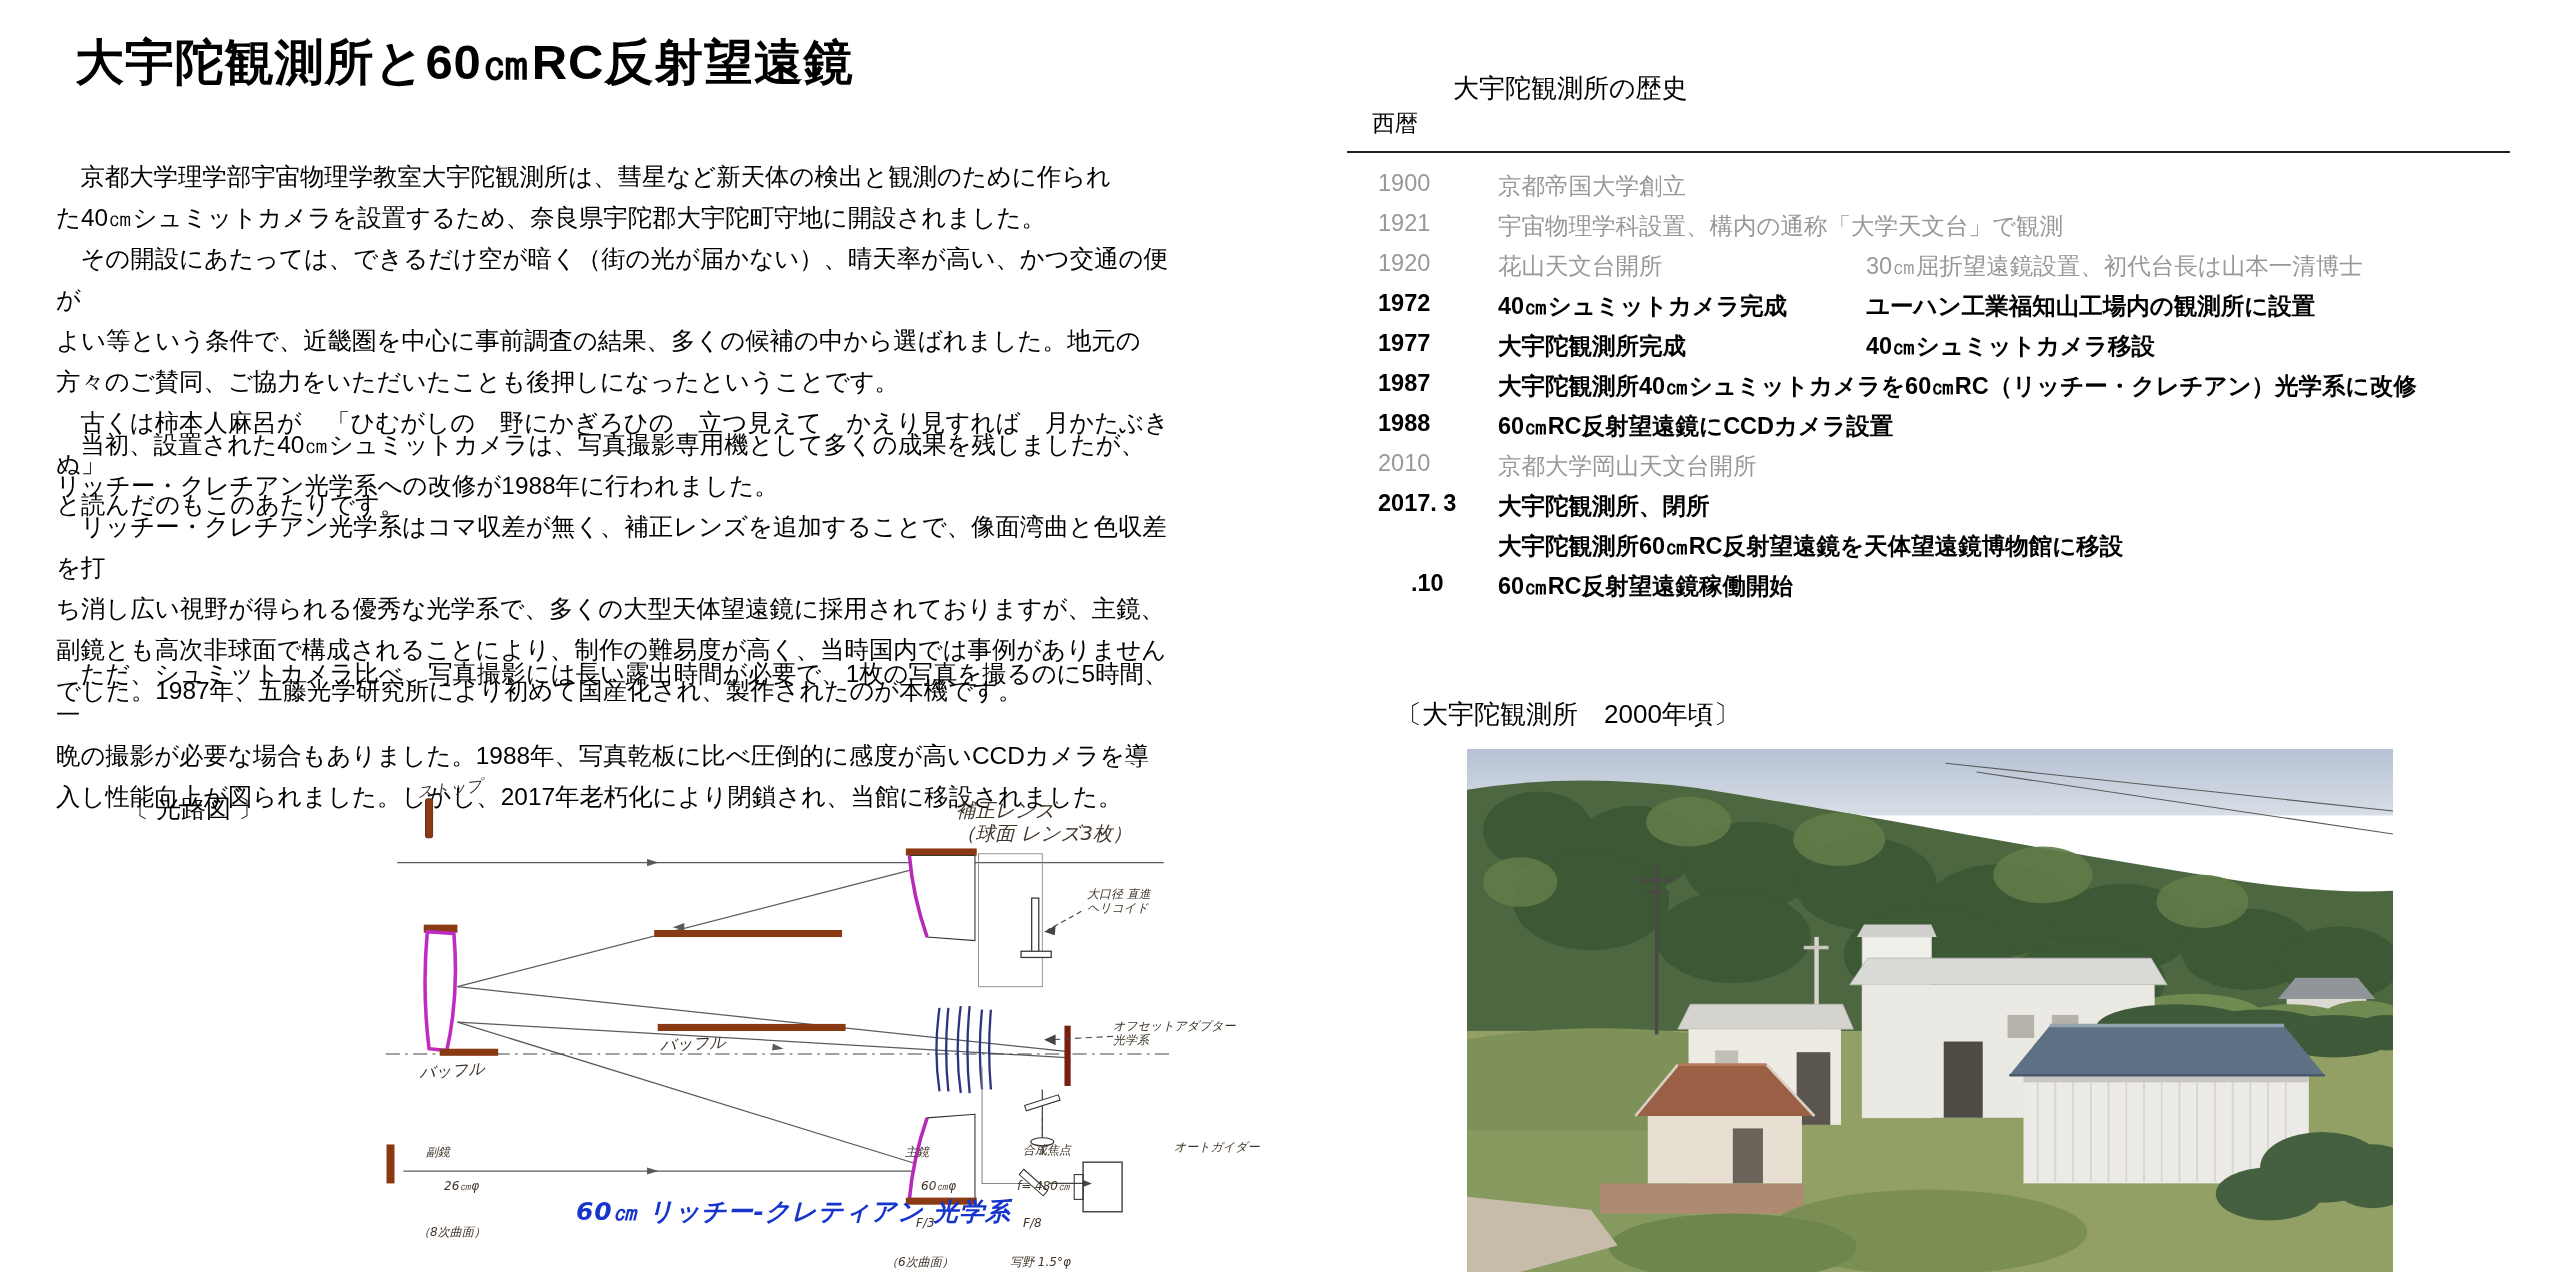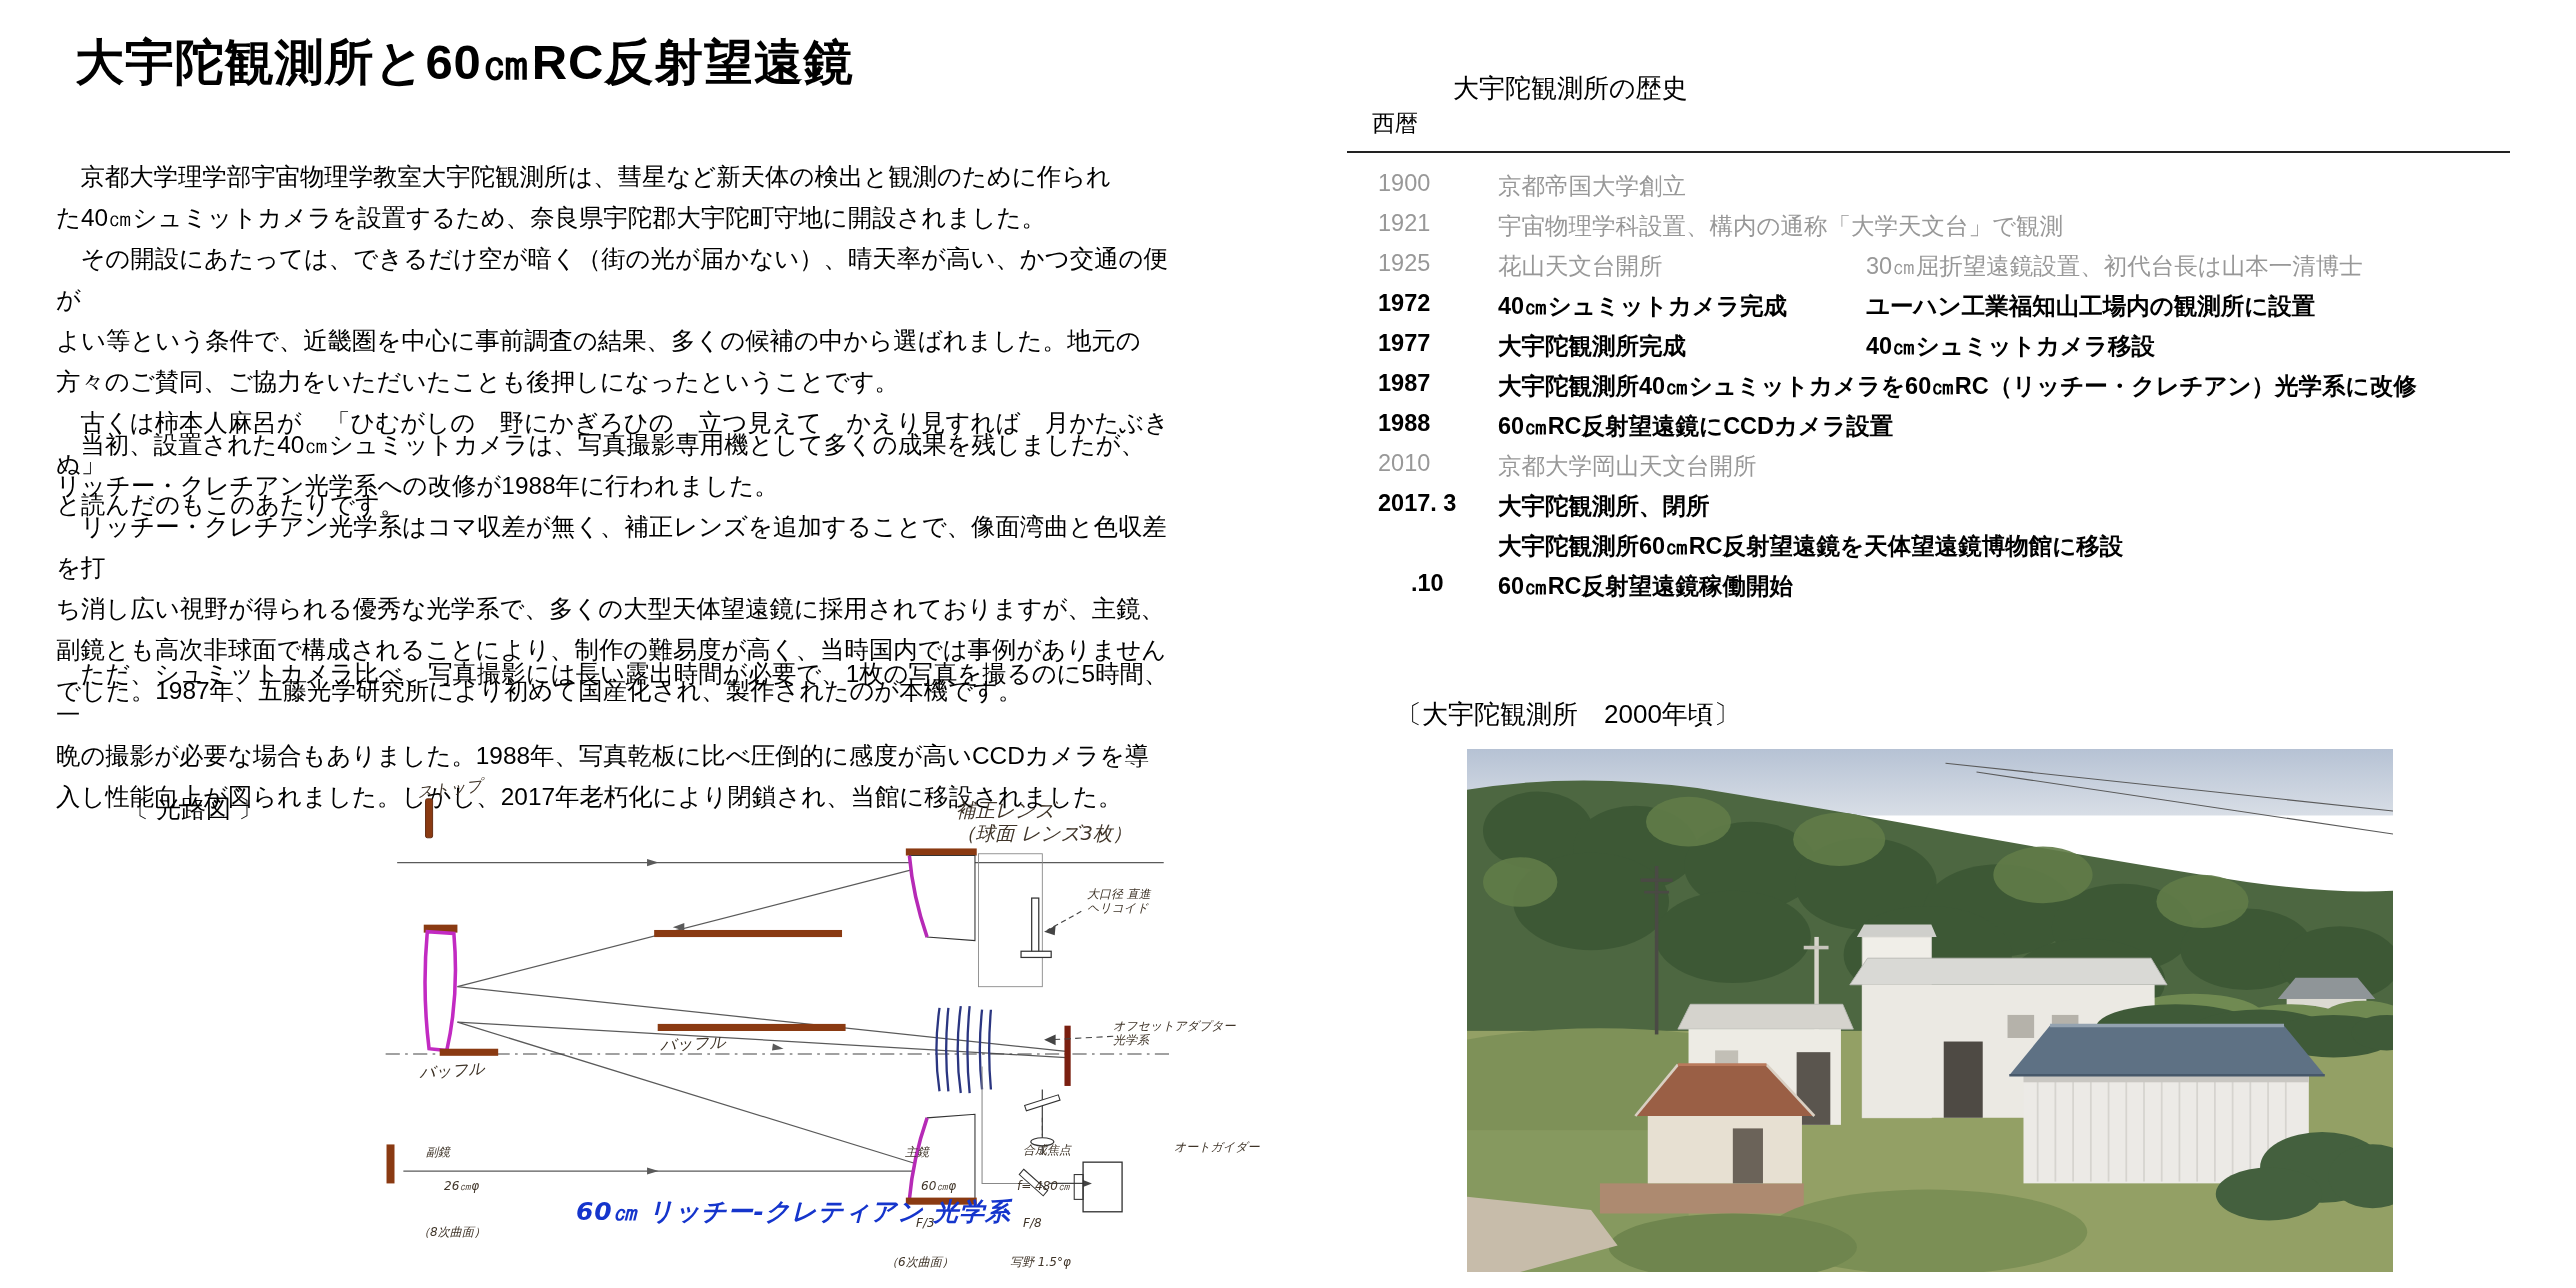--- a/index.html
+++ b/index.html
@@ -181,21 +181,21 @@
       <div class="hrow gray">
         <span class="yr">1900</span>
         <span class="c2">京都帝国大学創立</span>
         <span class="c3"></span>
       </div>
       <div class="hrow gray spanrow">
         <span class="yr">1921</span>
         <span class="c2">宇宙物理学科設置、構内の通称「大学天文台」で観測</span>
       </div>
       <div class="hrow gray">
-        <span class="yr">1925</span>
+        <span class="yr">1920</span>
         <span class="c2">花山天文台開所</span>
         <span class="c3">30㎝屈折望遠鏡設置、初代台長は山本一清博士</span>
       </div>
       <div class="hrow boldrow">
         <span class="yr">1972</span>
         <span class="c2">40㎝シュミットカメラ完成</span>
         <span class="c3">ユーハン工業福知山工場内の観測所に設置</span>
       </div>
       <div class="hrow boldrow">
         <span class="yr">1977</span>

